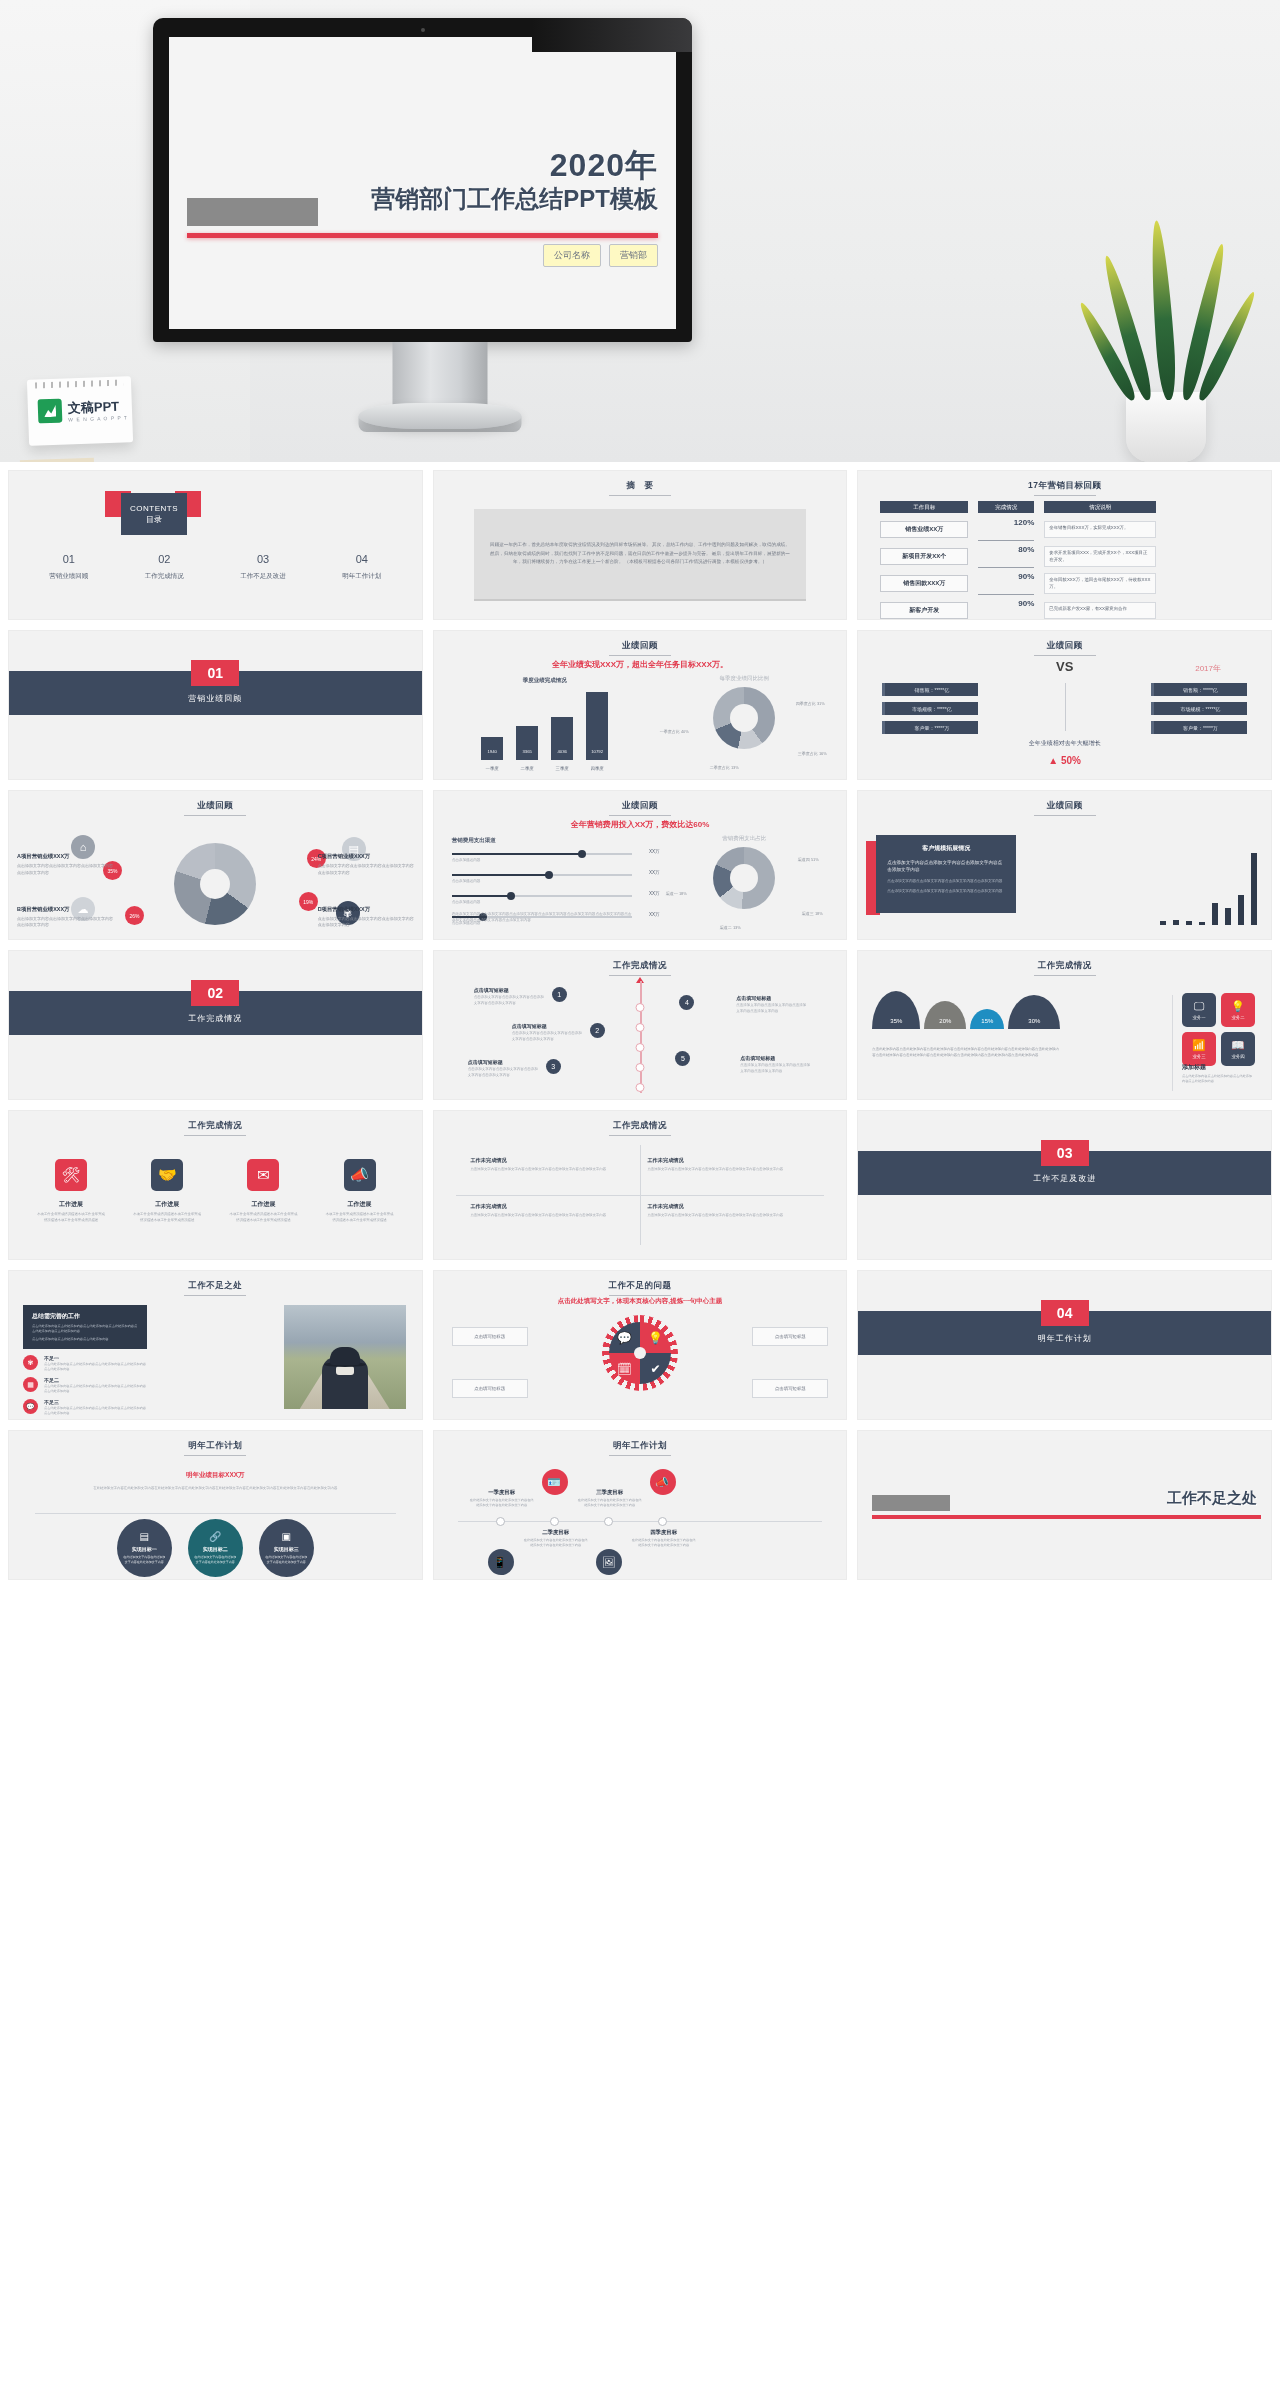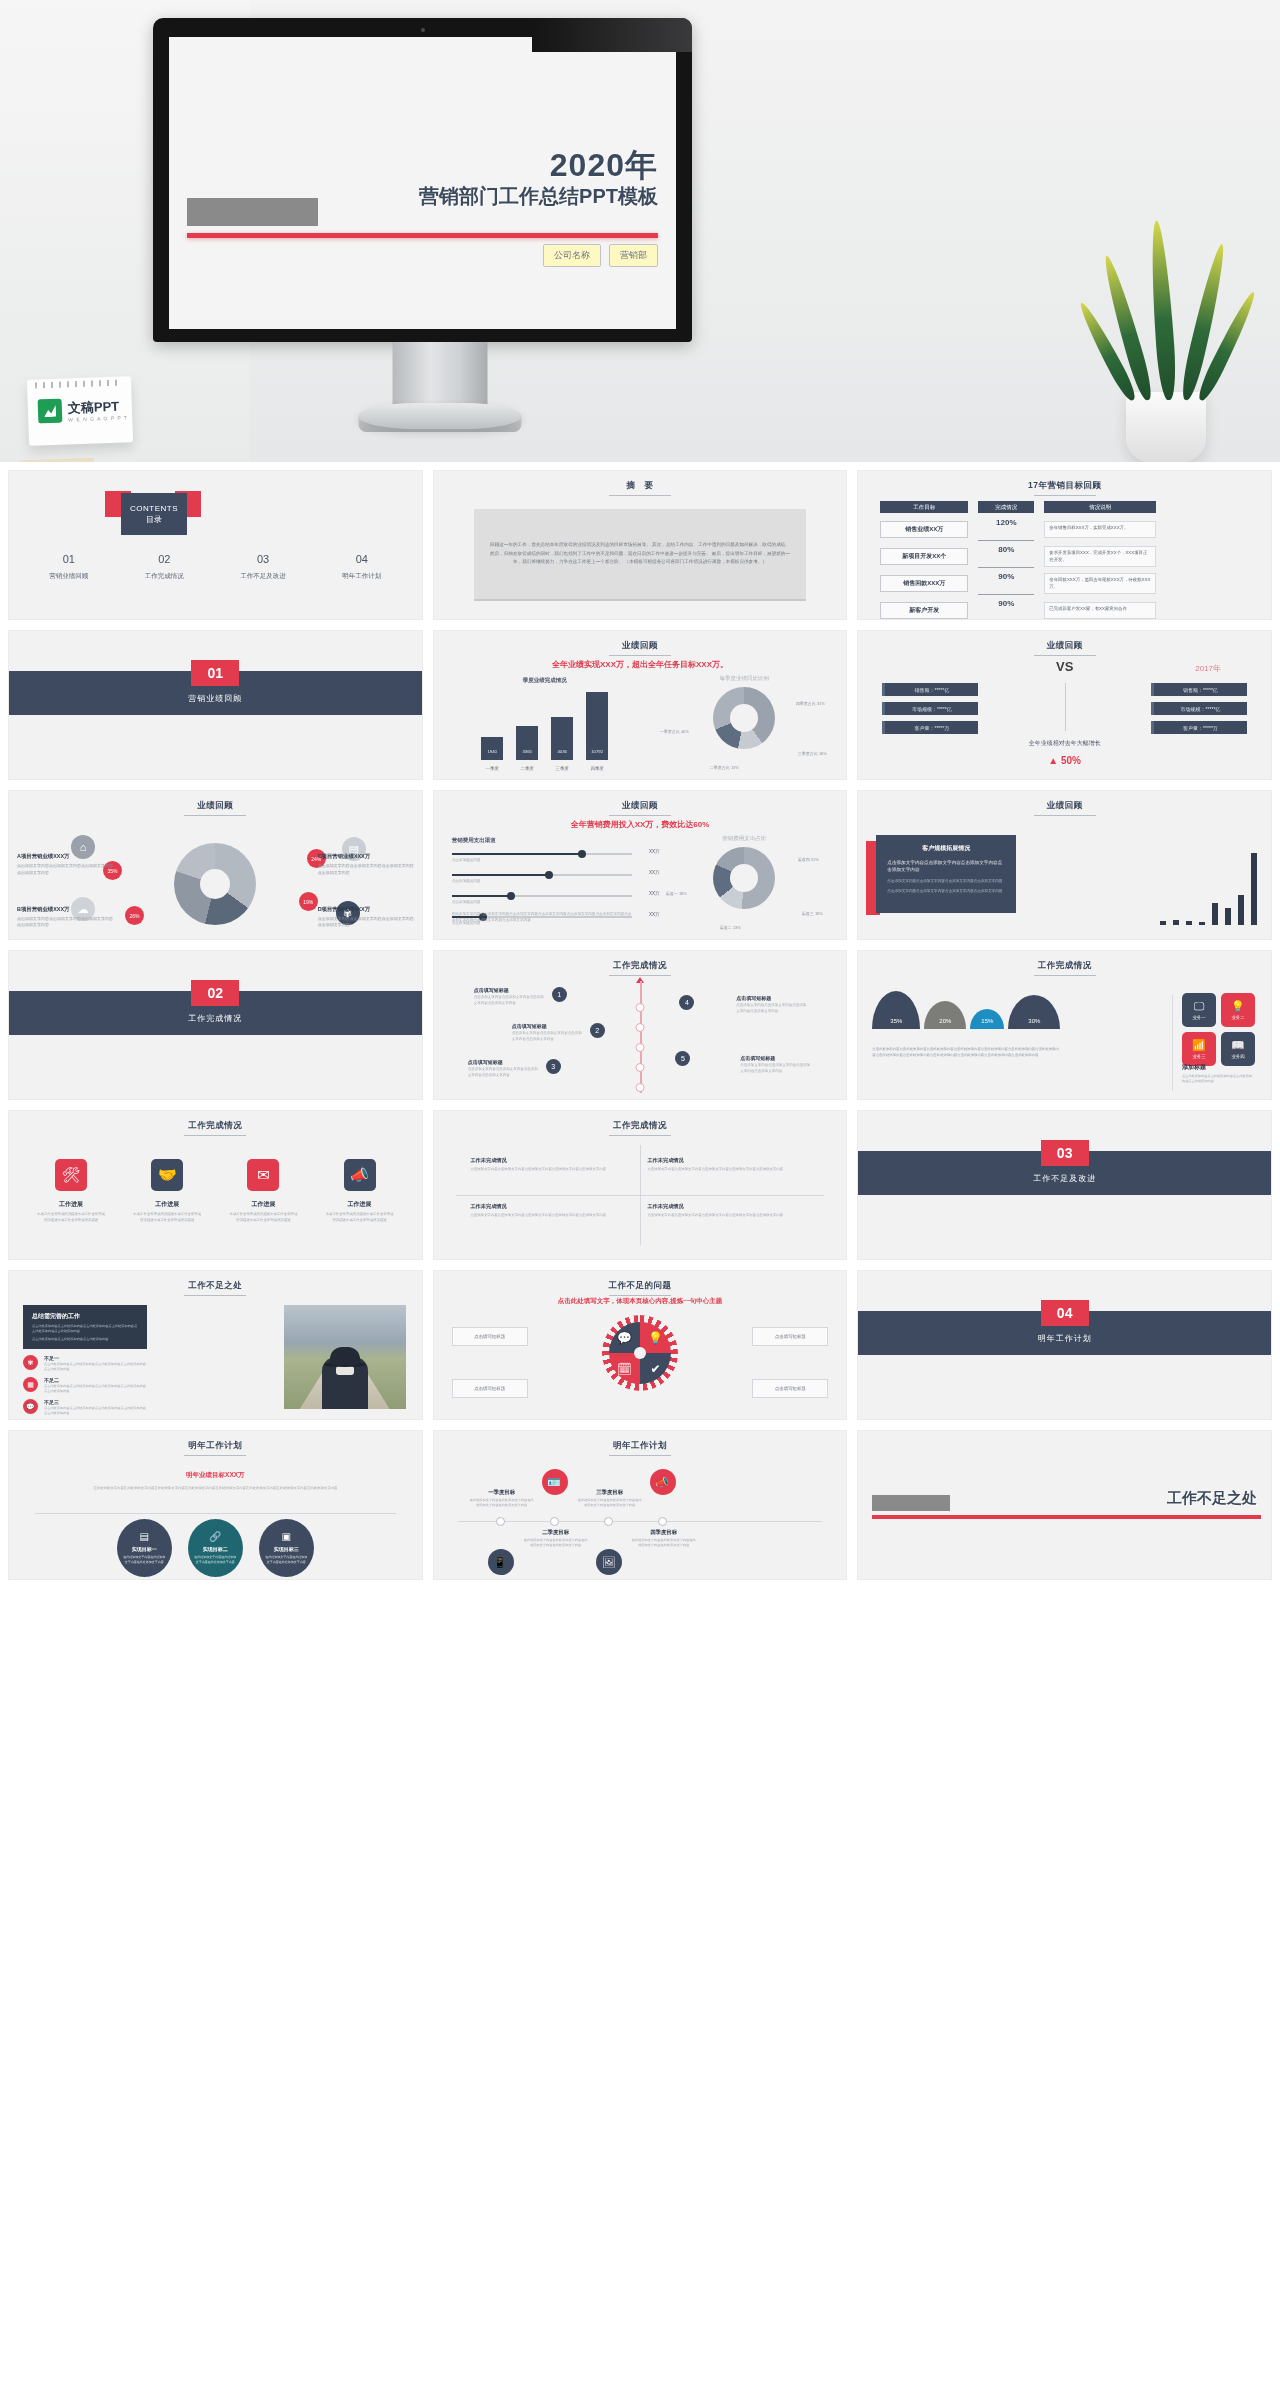--- a/index.html
+++ b/index.html
@@ -41,21 +41,21 @@
   .slide1-redline{
     position:absolute; left:18px; top:196px; width:471px; height:5px; background:#e23b4e;
     box-shadow:0 1px 4px rgba(226,59,78,.45);
   }
   .slide1-title-wrap{ position:absolute; right:18px; top:112px; text-align:right; }
   .slide1-year{
     font-size:32px; font-weight:bold; color:#3c4a5e; letter-spacing:1px; line-height:1.05;
     text-shadow: 1px 1px 0 rgba(255,255,255,.8);
   }
   .slide1-sub{
-    font-size:20px; font-weight:bold; color:#3c4a5e; letter-spacing:0px; line-height:1.3;
+    font-size:24px; font-weight:bold; color:#3c4a5e; letter-spacing:0px; line-height:1.3;
     text-shadow: 1px 1px 0 rgba(255,255,255,.8);
   }
   .slide1-tags{ position:absolute; right:18px; top:207px; display:flex; gap:8px; }
   .slide1-tag{
     border:1px solid #bfc3c9; color:#6a7280; font-size:9px; padding:4px 10px;
     background:#fef9c3; border-radius:2px;
   }
   .mon-neck{ position:absolute; left:50%; top:324px; transform:translateX(-50%);
     width:95px; height:66px; background:linear-gradient(90deg,#b7babd,#e2e4e6 40%,#cfd2d5 70%,#a9acaf);}
   .mon-base{ position:absolute; left:50%; top:385px; transform:translateX(-50%);
@@ -123,21 +123,21 @@
      border-bottom:2px solid #c9c9c9;display:flex;align-items:center;justify-content:center;}
   .ab-text{font-size:4.6px;color:#6f7682;line-height:1.9;text-align:center;padding:0 14px;}
 
   
   .tb{position:absolute;left:22px;right:14px;top:30px;}
   .tb-head{display:grid;grid-template-columns:88px 56px 112px;gap:10px;margin-bottom:5px;}
   .tb-h{background:#3d4a5f;color:#fff;font-size:5.5px;text-align:center;padding:2.5px 0;}
   .tb-row{display:grid;grid-template-columns:88px 56px 112px;gap:10px;margin-bottom:4px;align-items:center;}
   .tb-c1{border:1px solid #c6c9cf;background:#fafafa;font-size:6px;color:#333d4d;
      text-align:center;padding:3px 0;font-weight:bold;}
-  .tb-c2{font-size:8px;color:#3d4a5f;text-align:center;font-weight:bold;
+  .tb-c2{font-size:8px;color:#3d4a5f;text-align:right;font-weight:bold;
      border-bottom:1px solid #9aa0aa;padding-bottom:13px;}
   .tb-c3{border:1px solid #d6d9de;background:#fafafa;font-size:4.4px;color:#555e6c;
      padding:3px 4px;line-height:1.55;min-height:17px;}
 
   
   .hl{position:absolute;left:0;right:0;top:28px;text-align:center;font-size:8px;
      font-weight:bold;color:#e23b4e;}
   .chart-l{position:absolute;left:16px;top:46px;width:190px;height:96px;}
   .chart-l .cap{font-size:5.5px;color:#4a5568;text-align:center;margin-bottom:4px;font-weight:bold;}
   .bars{position:relative;height:72px;display:flex;align-items:flex-end;justify-content:center;gap:13px;}

